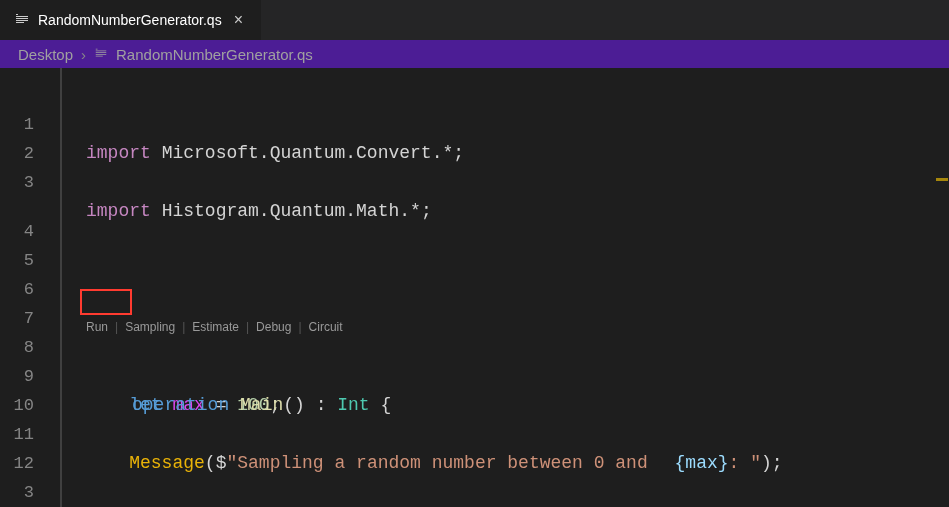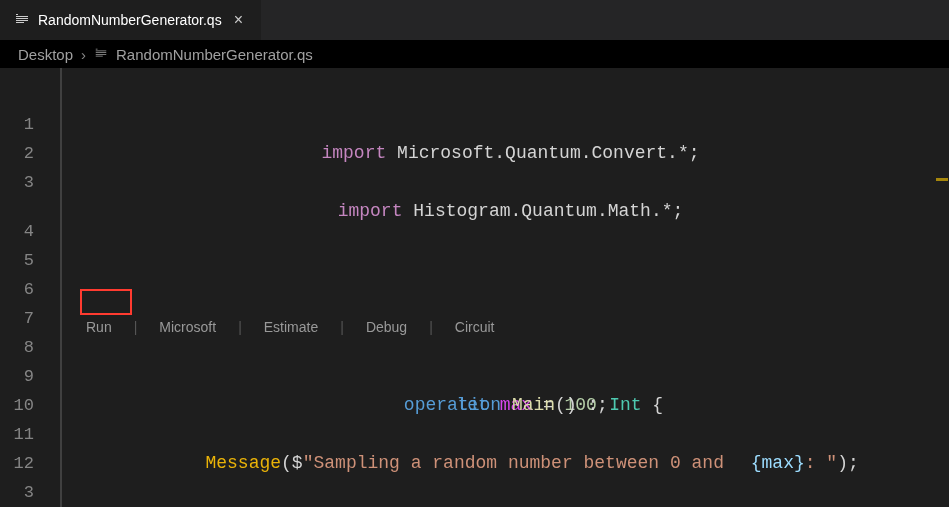--- a/index.html
+++ b/index.html
@@ -38,21 +38,21 @@
       font-size: 14px;
     }
     .tab-close {
       color: #cccccc;
       font-size: 16px;
       padding: 0 4px;
       cursor: pointer;
     }
     .breadcrumbs {
       height: 28px;
-      background: #000000;
+      background: #4c1d95;
       display: flex;
       align-items: center;
       padding: 0 18px;
       gap: 8px;
       font-size: 15px;
       color: #a0a0a0;
     }
     .breadcrumb-sep {
       color: #888;
     }
@@ -83,31 +83,30 @@
       font-family: Consolas, 'Courier New', monospace;
       font-size: 18px;
       line-height: 29px;
       white-space: pre;
       position: relative;
       border-left: 2px solid #404040;
       padding-left: 24px;
     }
     .line {
       height: 29px;
-      text-align: center;
     }
     .codelens {
       position: absolute;
       top: -20px;
       left: 0;
       font-family: 'Segoe UI', sans-serif;
-      font-size: 14px;
+      font-size: 12px;
       color: #999999;
       display: flex;
-      gap: 22px;
+      gap: 7px;
       align-items: center;
     }
     .codelens-sep {
       color: #555;
     }
     .highlight-box {
       position: absolute;
       border: 2px solid #ff3b30;
       top: -24px;
       left: -6px;
@@ -193,21 +192,21 @@
 
   <div class="code">
 <div class="line"><span class="kw-import">import</span> <span class="namespace">Microsoft.Quantum.Convert.*</span><span class="punct">;</span></div>
 <div class="line"><span class="kw-import">import</span> <span class="namespace">Histogram.Quantum.Math.*</span><span class="punct">;</span></div>
 <div class="line"></div>
 <div class="line codelens-wrapper" style="margin-top:20px">
   <div class="codelens">
     <div class="highlight-box"></div>
     <span>Run</span>
     <span class="codelens-sep">|</span>
-    <span>Microsoft</span>
+    <span>Sampling</span>
     <span class="codelens-sep">|</span>
     <span>Estimate</span>
     <span class="codelens-sep">|</span>
     <span>Debug</span>
     <span class="codelens-sep">|</span>
     <span>Circuit</span>
   </div>
 <span class="kw-operation">operation</span> <span class="fn-name">Main</span><span class="punct">() : </span><span class="type">Int</span><span class="punct"> {</span></div>
 <div class="line">    <span class="kw-let">let</span> <span class="var">max</span><span class="punct"> = </span><span class="num">100</span><span class="punct">;</span></div>
 <div class="line">    <span class="call">Message</span><span class="punct">($</span><span class="str">"Sampling a random number between 0 and </span><span class="interp">{max}</span><span class="str">: "</span><span class="punct">);</span></div>

